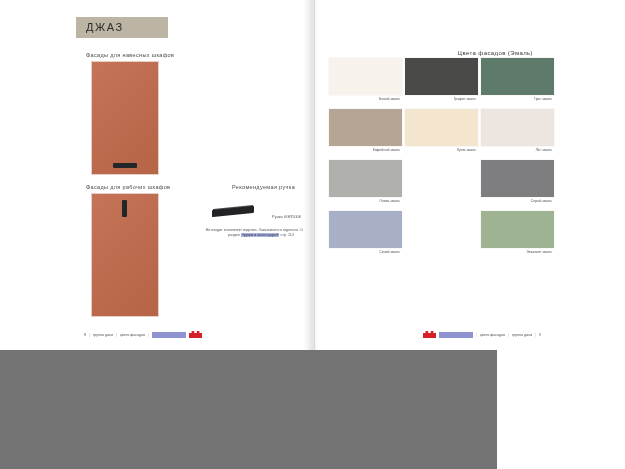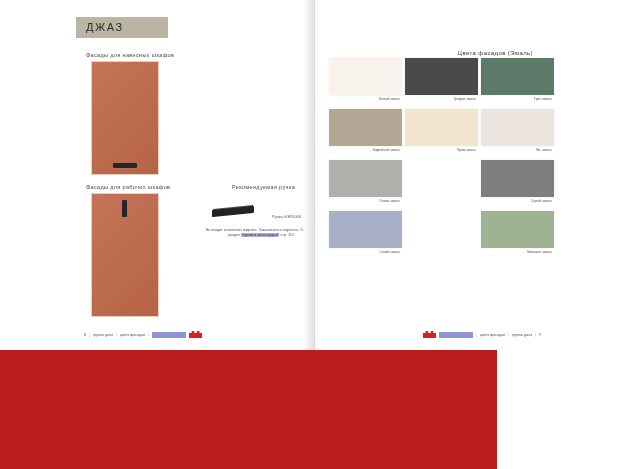--- a/index.html
+++ b/index.html
@@ -7,21 +7,21 @@
   html, body {
     margin: 0; padding: 0;
     width: 625px; height: 469px;
     background: #ffffff;
     font-family: "Liberation Sans", sans-serif;
     overflow: hidden;
   }
   #page {
     position: relative;
     width: 497px; height: 469px;
-    background: #b91c1c;
+    background: #737373;
   }
 
   
   #spread {
     position: absolute;
     left: 0; top: 0;
     width: 625px; height: 350px;
     background: #ffffff;
   }
 

